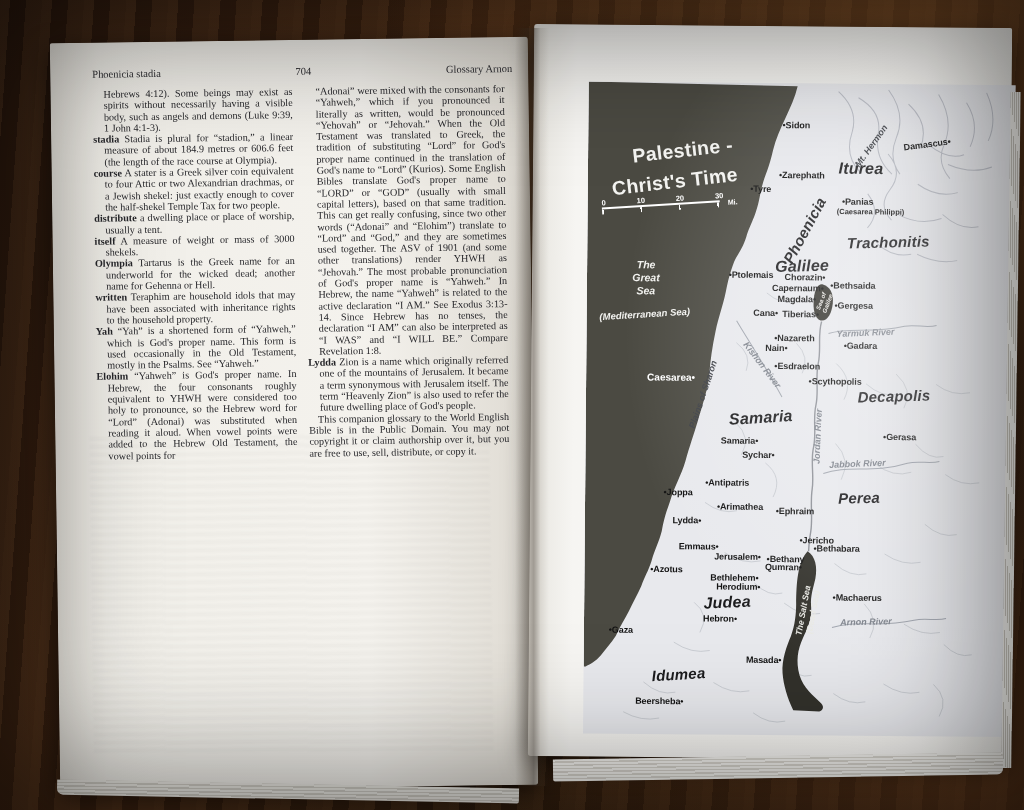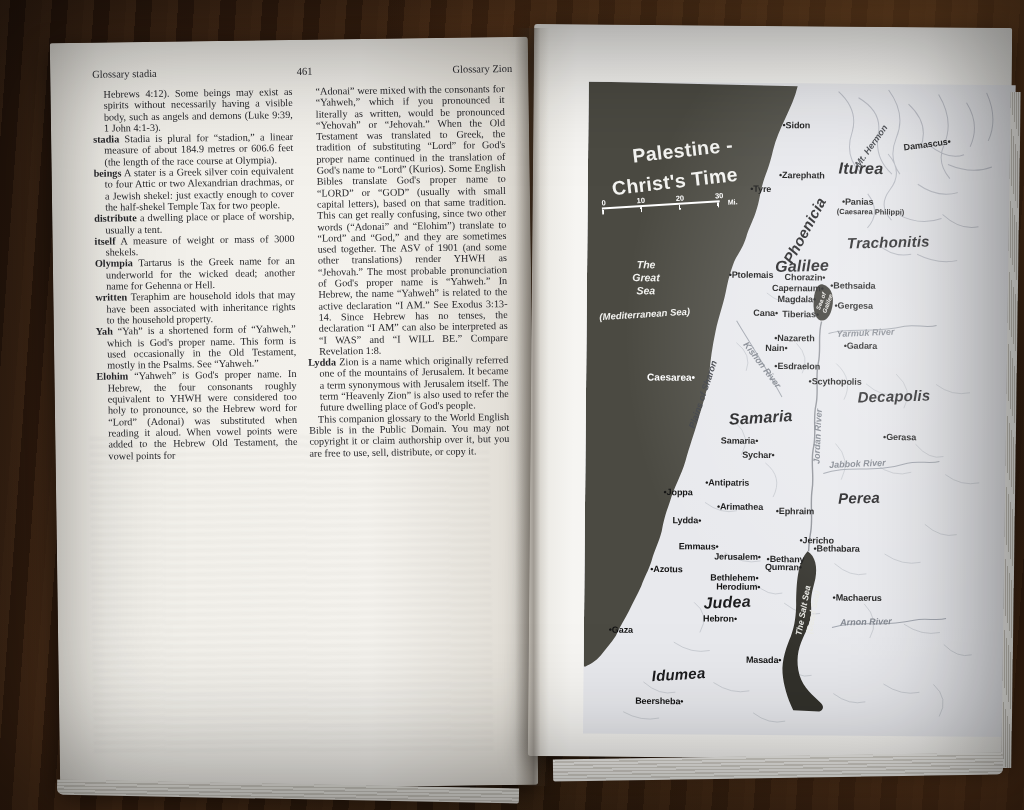--- a/index.html
+++ b/index.html
@@ -64,29 +64,29 @@
     background:repeating-linear-gradient(90deg,#fff 0 1.5px,transparent 1.5px 38.5px);}
   .scale .mi{position:absolute;left:126px;top:8px;font-size:7px;font-weight:700;}
 </style>
 </head>
 <body>
 
 <div class="photo">
 
   <div class="page page-left">
     <div class="lp-header">
-      <span>Glossary stadia</span>
-      <span>461</span>
-      <span>Glossary Zion</span>
+      <span>Phoenicia stadia</span>
+      <span>704</span>
+      <span>Glossary Arnon</span>
     </div>
     <div class="lp-cols">
       <div class="lp-col">
           <p class="entry cont">Hebrews 4:12).  Some beings may exist as spirits without necessarily having a visible body, such as angels and demons (Luke 9:39, 1 John 4:1-3).</p>
           <p class="entry "><b>stadia</b> Stadia is plural for “stadion,” a linear measure of about 184.9 metres or 606.6 feet (the length of the race course at Olympia).</p>
-          <p class="entry "><b>beings</b> A stater is a Greek silver coin equivalent to four Attic or two Alexandrian drachmas, or a Jewish shekel: just exactly enough to cover the half-shekel Temple Tax for two people.</p>
+          <p class="entry "><b>course</b> A stater is a Greek silver coin equivalent to four Attic or two Alexandrian drachmas, or a Jewish shekel: just exactly enough to cover the half-shekel Temple Tax for two people.</p>
           <p class="entry "><b>distribute</b> a dwelling place or place of worship, usually a tent.</p>
           <p class="entry "><b>itself</b> A measure of weight or mass of 3000 shekels.</p>
           <p class="entry "><b>Olympia</b> Tartarus is the Greek name for an underworld for the wicked dead; another name for Gehenna or Hell.</p>
           <p class="entry "><b>written</b> Teraphim are household idols that may have been associated with inheritance rights to the household property.</p>
           <p class="entry "><b>Yah</b> “Yah” is a shortened form of “Yahweh,” which is God's proper name. This form is used occasionally in the Old Testament, mostly in the Psalms. See “Yahweh.”</p>
           <p class="entry "><b>Elohim</b> “Yahweh” is God's proper name.  In Hebrew, the four consonants roughly equivalent to YHWH were considered too holy to pronounce, so the Hebrew word for “Lord” (Adonai) was substituted when reading it aloud. When vowel points were added to the Hebrew Old Testament, the vowel points for</p>
         </div>
       <div class="lp-col">
           <p class="entry cont">“Adonai” were mixed with the consonants for “Yahweh,” which if you pronounced it literally as written, would be pronounced “Yehovah” or “Jehovah.”  When the Old Testament was translated to Greek, the tradition of substituting “Lord” for God's proper name continued in the translation of God's name to “Lord” (Kurios).  Some English Bibles translate God's proper name to “LORD” or “GOD” (usually with small capital letters), based on that same tradition.  This can get really confusing, since two other words (“Adonai” and “Elohim”) translate to “Lord” and “God,” and they are sometimes used together.  The ASV of 1901 (and some other translations) render YHWH as “Jehovah.”  The most probable pronunciation of God's proper name is “Yahweh.”  In Hebrew, the name “Yahweh” is related to the active declaration “I AM.”  See Exodus 3:13-14.  Since Hebrew has no tenses, the declaration “I AM” can also be interpreted as “I WAS” and “I WILL BE.”  Compare Revelation 1:8.</p>
           <p class="entry "><b>Lydda</b> Zion is a name which originally referred one of the mountains of Jerusalem. It became a term synonymous with Jerusalem itself. The term “Heavenly Zion” is also used to refer the future dwelling place of God's people.</p>

